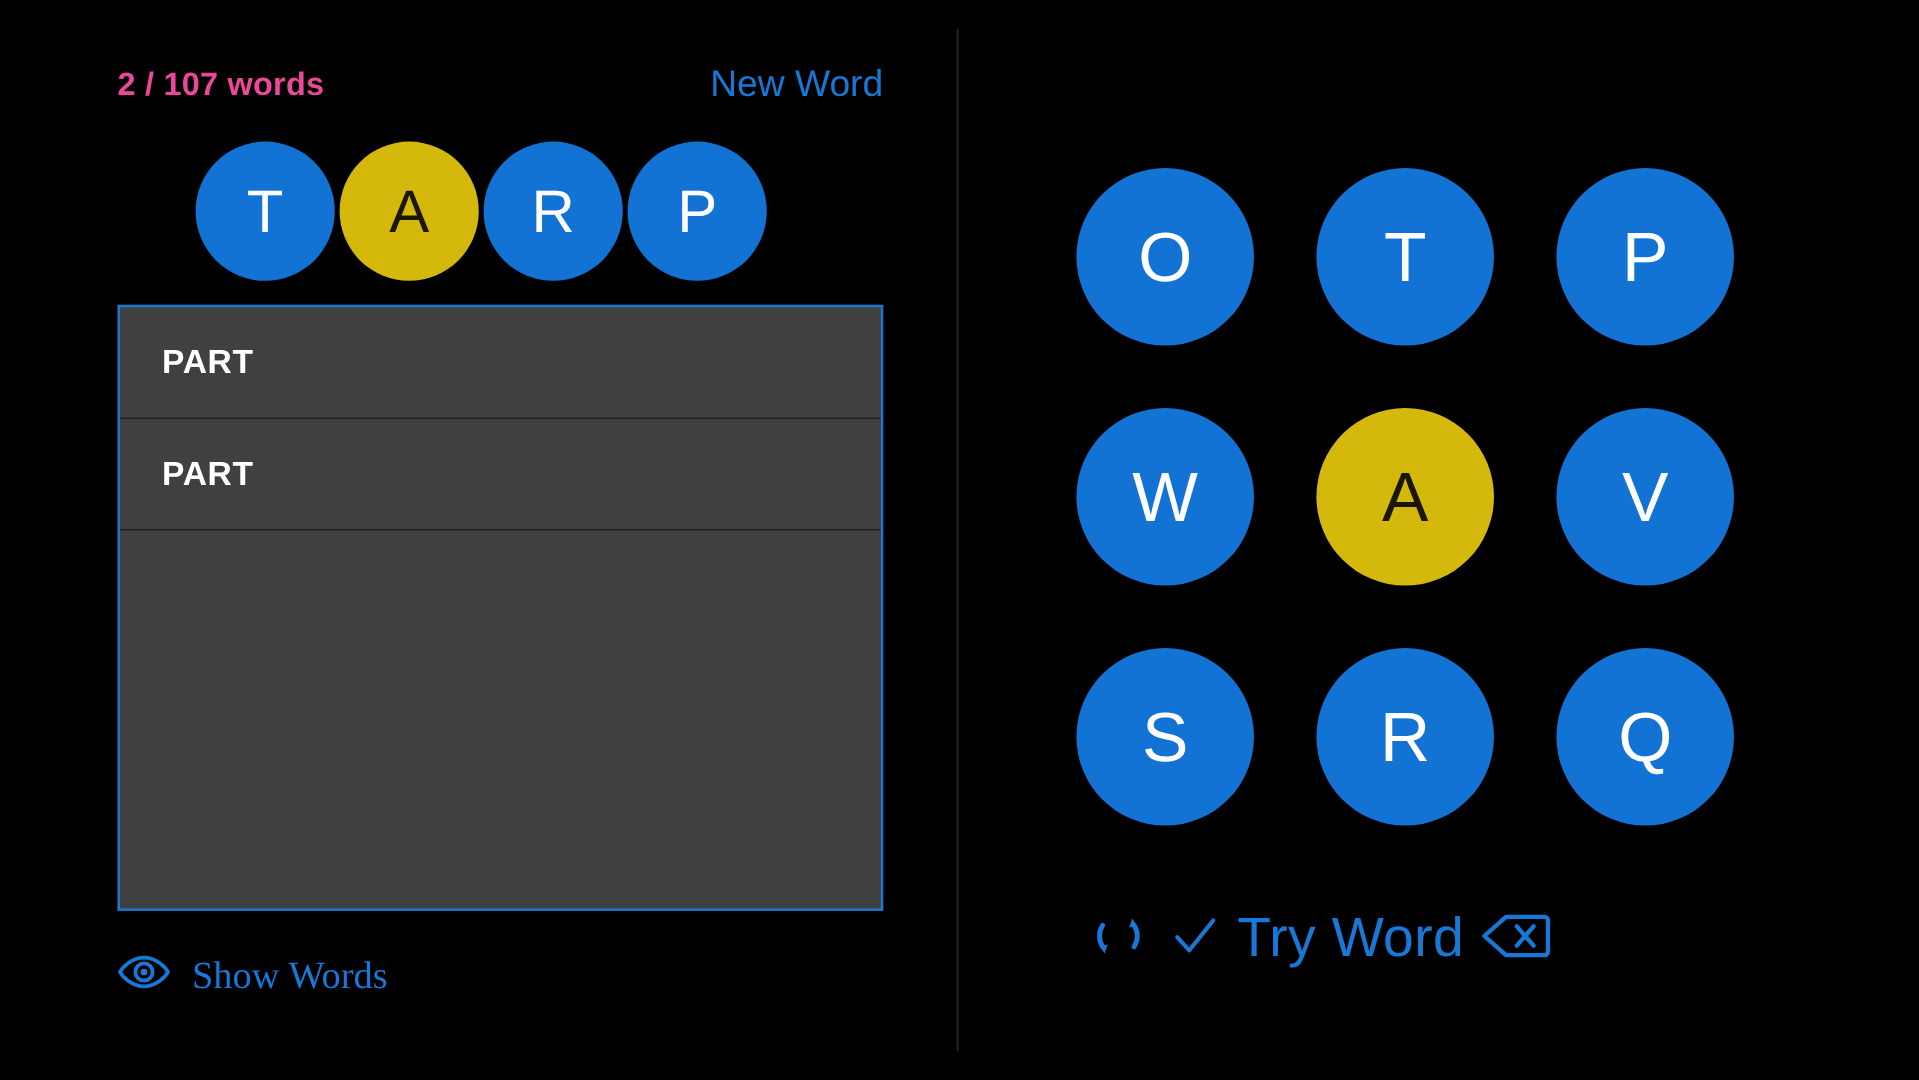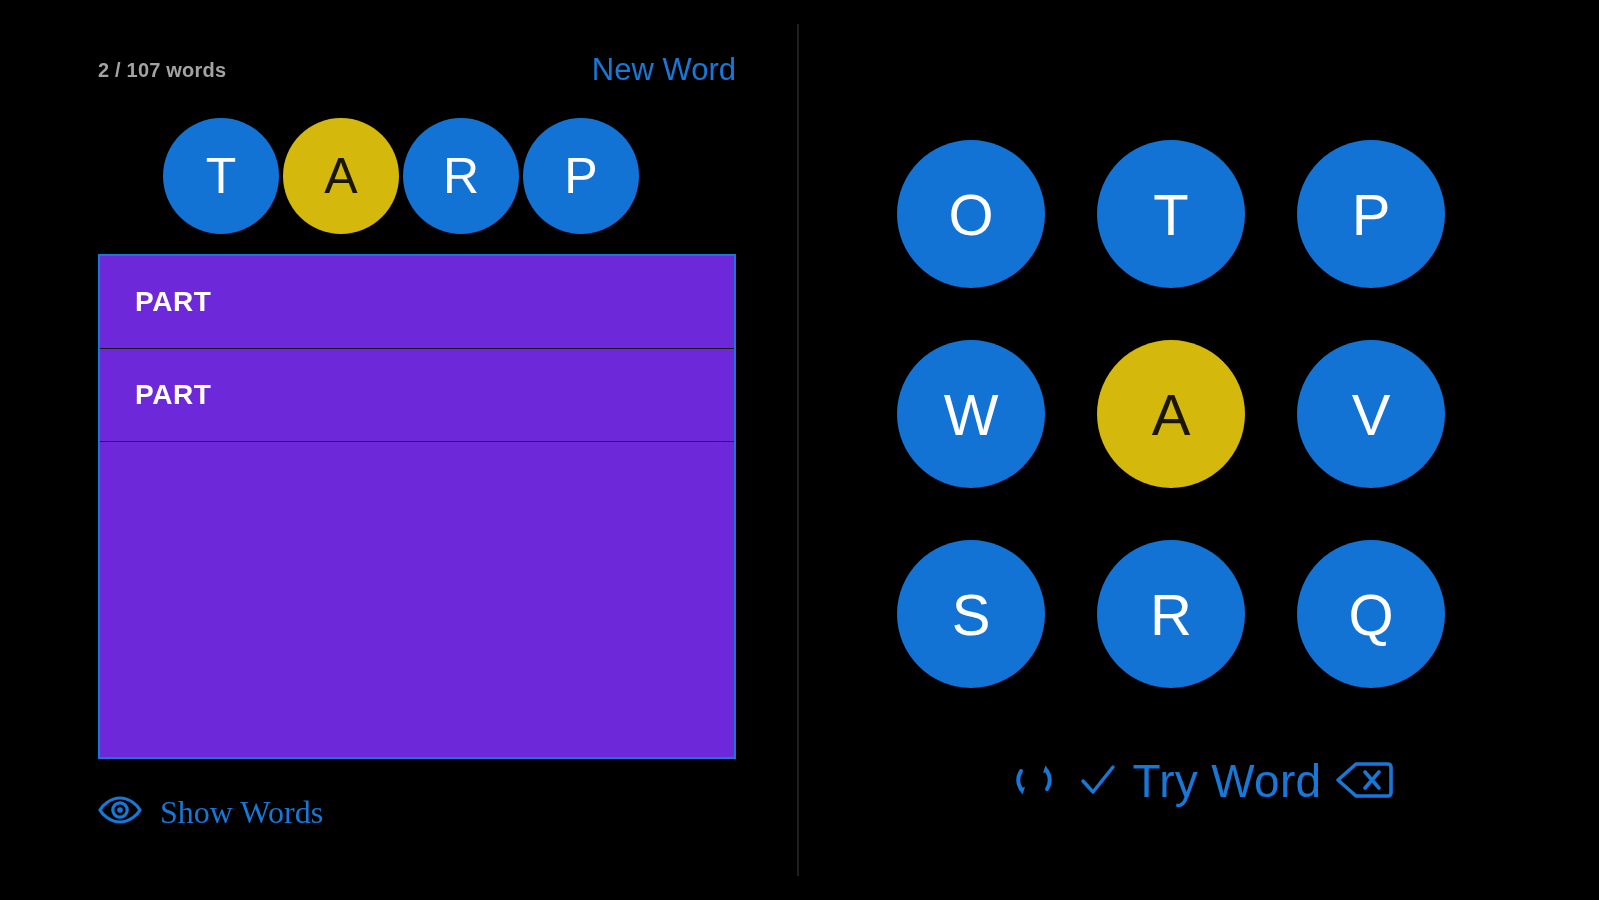--- a/index.html
+++ b/index.html
@@ -49,23 +49,23 @@
     left: 98px;
     top: 46px;
     width: 638px;
     height: 48px;
     display: flex;
     align-items: center;
     justify-content: space-between;
   }
 
   #word-count {
-    font-size: 20px;
+    font-size: 27px;
     font-weight: bold;
-    color: #a3a3a3;
+    color: #ec4899;
     letter-spacing: 0.2px;
     white-space: nowrap;
   }
 
   #new-game-button {
     font-size: 31px;
     font-weight: normal;
     color: #1878d8;
     cursor: pointer;
     white-space: nowrap;
@@ -103,21 +103,21 @@
   .tile.gold  { background: #d4b80c; color: #1a1600; }
 
   
   #word-list-box {
     position: absolute;
     left: 98px;
     top: 254px;
     width: 638px;
     height: 505px;
     border: 2px solid #1878d8;
-    background: #6d28d9;
+    background: #404040;
     overflow: hidden;
   }
 
   #word-list {
     list-style: none;
     width: 100%;
   }
 
   .word-row {
     height: 93px;
@@ -195,21 +195,21 @@
 
   
   #action-bar {
     position: absolute;
     left: 90px;
     top: 738px;
     width: 620px;
     height: 86px;
     display: flex;
     align-items: center;
-    justify-content: center;
+    justify-content: flex-start;
   }
 
   #shuffle-button,
   #backspace-button {
     width: 86px;
     height: 86px;
     display: flex;
     align-items: center;
     justify-content: center;
     cursor: pointer;

